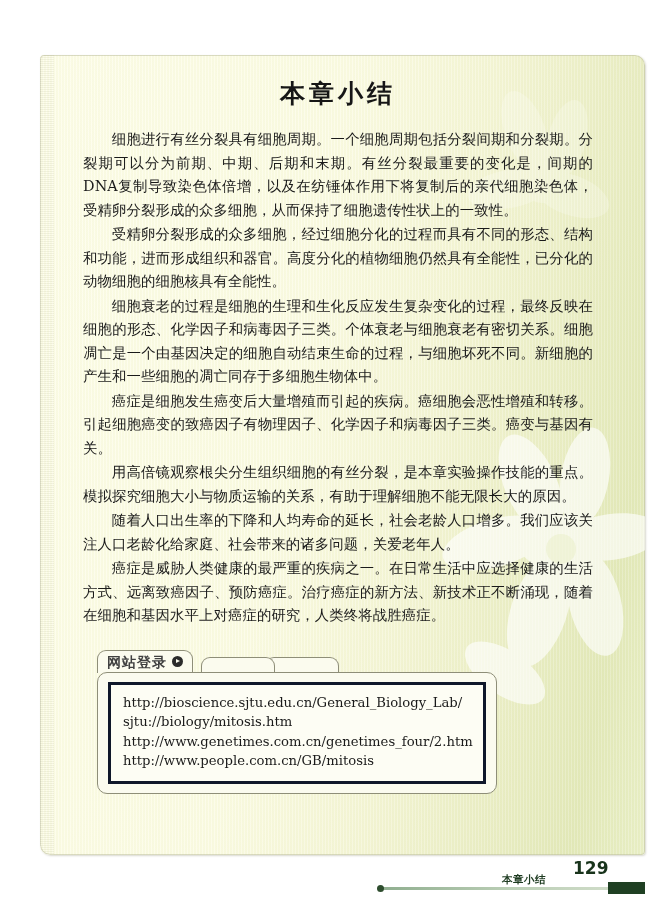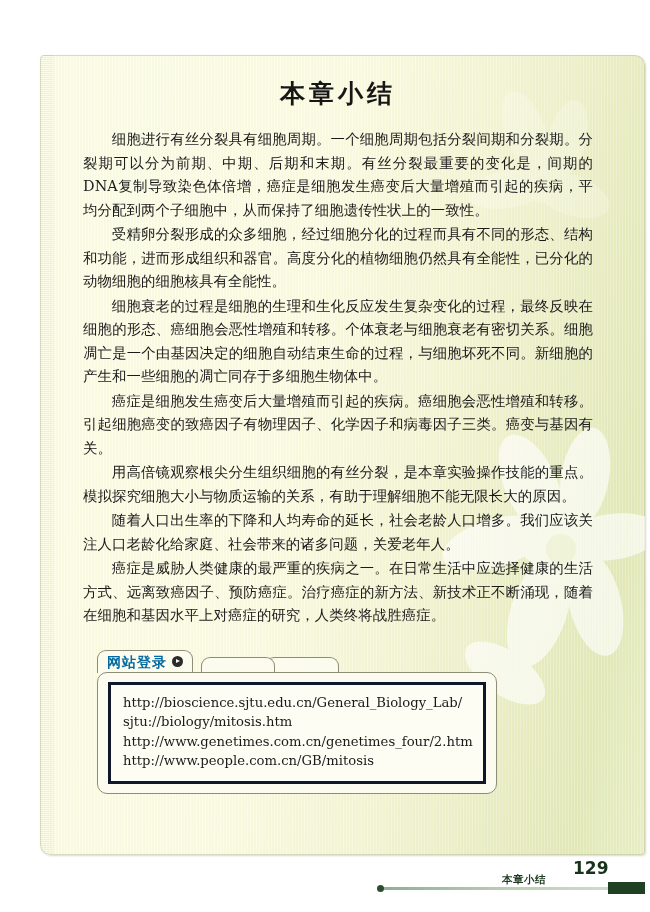--- a/index.html
+++ b/index.html
@@ -125,21 +125,21 @@
     display: flex;
     align-items: center;
     gap: 5px;
     z-index: 3;
   }
   .wl-tab-label {
     font-family: "DejaVu Serif", serif;
     font-size: 14px;
     font-weight: bold;
     letter-spacing: 1px;
-    color: #0369a1;
+    color: #404040;
     line-height: 1;
   }
   .wl-tab-dummy1 { left: 104px; width: 74px; height: 16px; z-index: 2; }
   .wl-tab-dummy2 { left: 168px; width: 74px; height: 16px; z-index: 1; }
 
   .wl-body {
     position: relative;
     box-sizing: border-box;
     border: 1px solid #8e8e78;
     border-radius: 10px;
@@ -256,23 +256,23 @@
         <ellipse cx="116" cy="110" rx="40" ry="20" transform="rotate(20 116 110)"></ellipse>
         <circle cx="88" cy="92" r="26"></circle>
       </g>
     </svg>
 
     <div class="content">
 
       <h1 class="chapter-title">本章小结</h1>
 
       <div class="body-text">
-        <p>细胞进行有丝分裂具有细胞周期。一个细胞周期包括分裂间期和分裂期。分裂期可以分为前期、中期、后期和末期。有丝分裂最重要的变化是，间期的DNA复制导致染色体倍增，癌症是细胞发生癌变后大量增殖而引起的疾病，平均分配到两个子细胞中，从而保持了细胞遗传性状上的一致性。</p>
+        <p>细胞进行有丝分裂具有细胞周期。一个细胞周期包括分裂间期和分裂期。分裂期可以分为前期、中期、后期和末期。有丝分裂最重要的变化是，间期的DNA复制导致染色体倍增，以及在纺锤体作用下将复制后的亲代细胞染色体，受精卵分裂形成的众多细胞，从而保持了细胞遗传性状上的一致性。</p>
         <p>受精卵分裂形成的众多细胞，经过细胞分化的过程而具有不同的形态、结构和功能，进而形成组织和器官。高度分化的植物细胞仍然具有全能性，已分化的动物细胞的细胞核具有全能性。</p>
-        <p>细胞衰老的过程是细胞的生理和生化反应发生复杂变化的过程，最终反映在细胞的形态、癌细胞会恶性增殖和转移。个体衰老与细胞衰老有密切关系。细胞凋亡是一个由基因决定的细胞自动结束生命的过程，与细胞坏死不同。新细胞的产生和一些细胞的凋亡同存于多细胞生物体中。</p>
+        <p>细胞衰老的过程是细胞的生理和生化反应发生复杂变化的过程，最终反映在细胞的形态、化学因子和病毒因子三类。个体衰老与细胞衰老有密切关系。细胞凋亡是一个由基因决定的细胞自动结束生命的过程，与细胞坏死不同。新细胞的产生和一些细胞的凋亡同存于多细胞生物体中。</p>
         <p>癌症是细胞发生癌变后大量增殖而引起的疾病。癌细胞会恶性增殖和转移。引起细胞癌变的致癌因子有物理因子、化学因子和病毒因子三类。癌变与基因有关。</p>
         <p>用高倍镜观察根尖分生组织细胞的有丝分裂，是本章实验操作技能的重点。模拟探究细胞大小与物质运输的关系，有助于理解细胞不能无限长大的原因。</p>
         <p>随着人口出生率的下降和人均寿命的延长，社会老龄人口增多。我们应该关注人口老龄化给家庭、社会带来的诸多问题，关爱老年人。</p>
         <p>癌症是威胁人类健康的最严重的疾病之一。在日常生活中应选择健康的生活方式、远离致癌因子、预防癌症。治疗癌症的新方法、新技术正不断涌现，随着在细胞和基因水平上对癌症的研究，人类终将战胜癌症。</p>
       </div>
 
       <div class="weblogin">
         <div class="wl-tabs">
           <div class="wl-tab wl-tab-dummy2"></div>
           <div class="wl-tab wl-tab-dummy1"></div>

